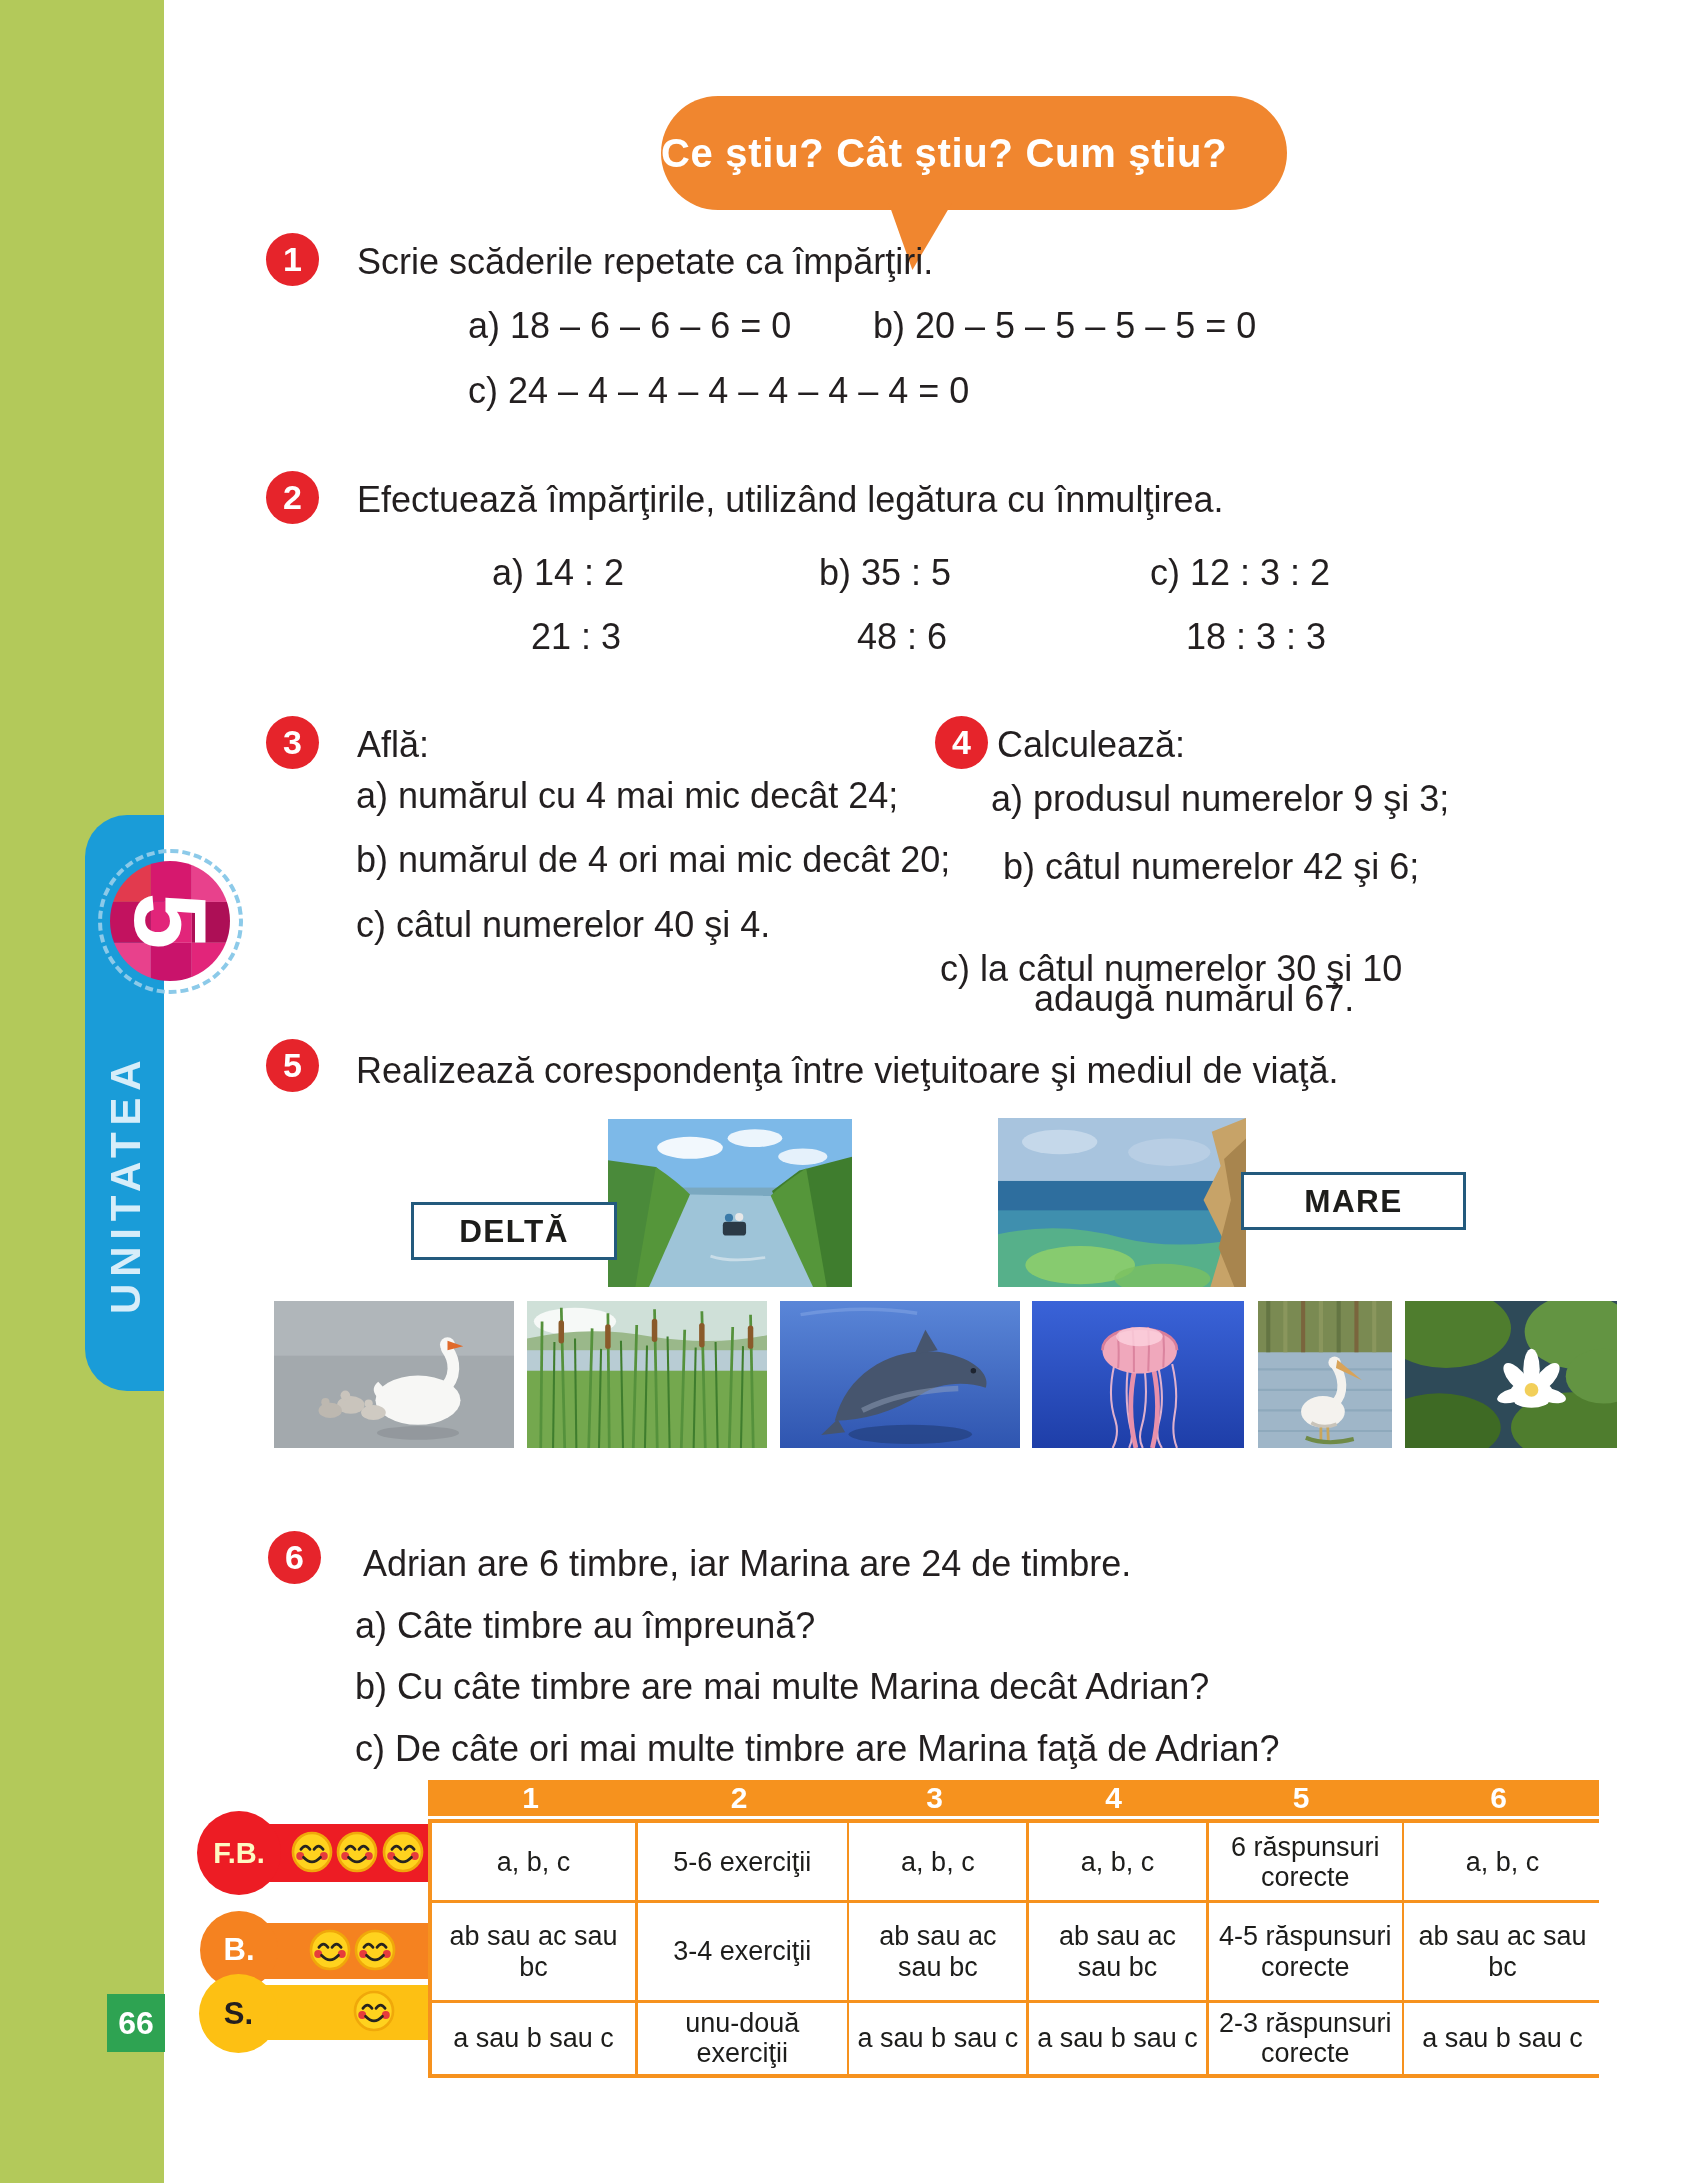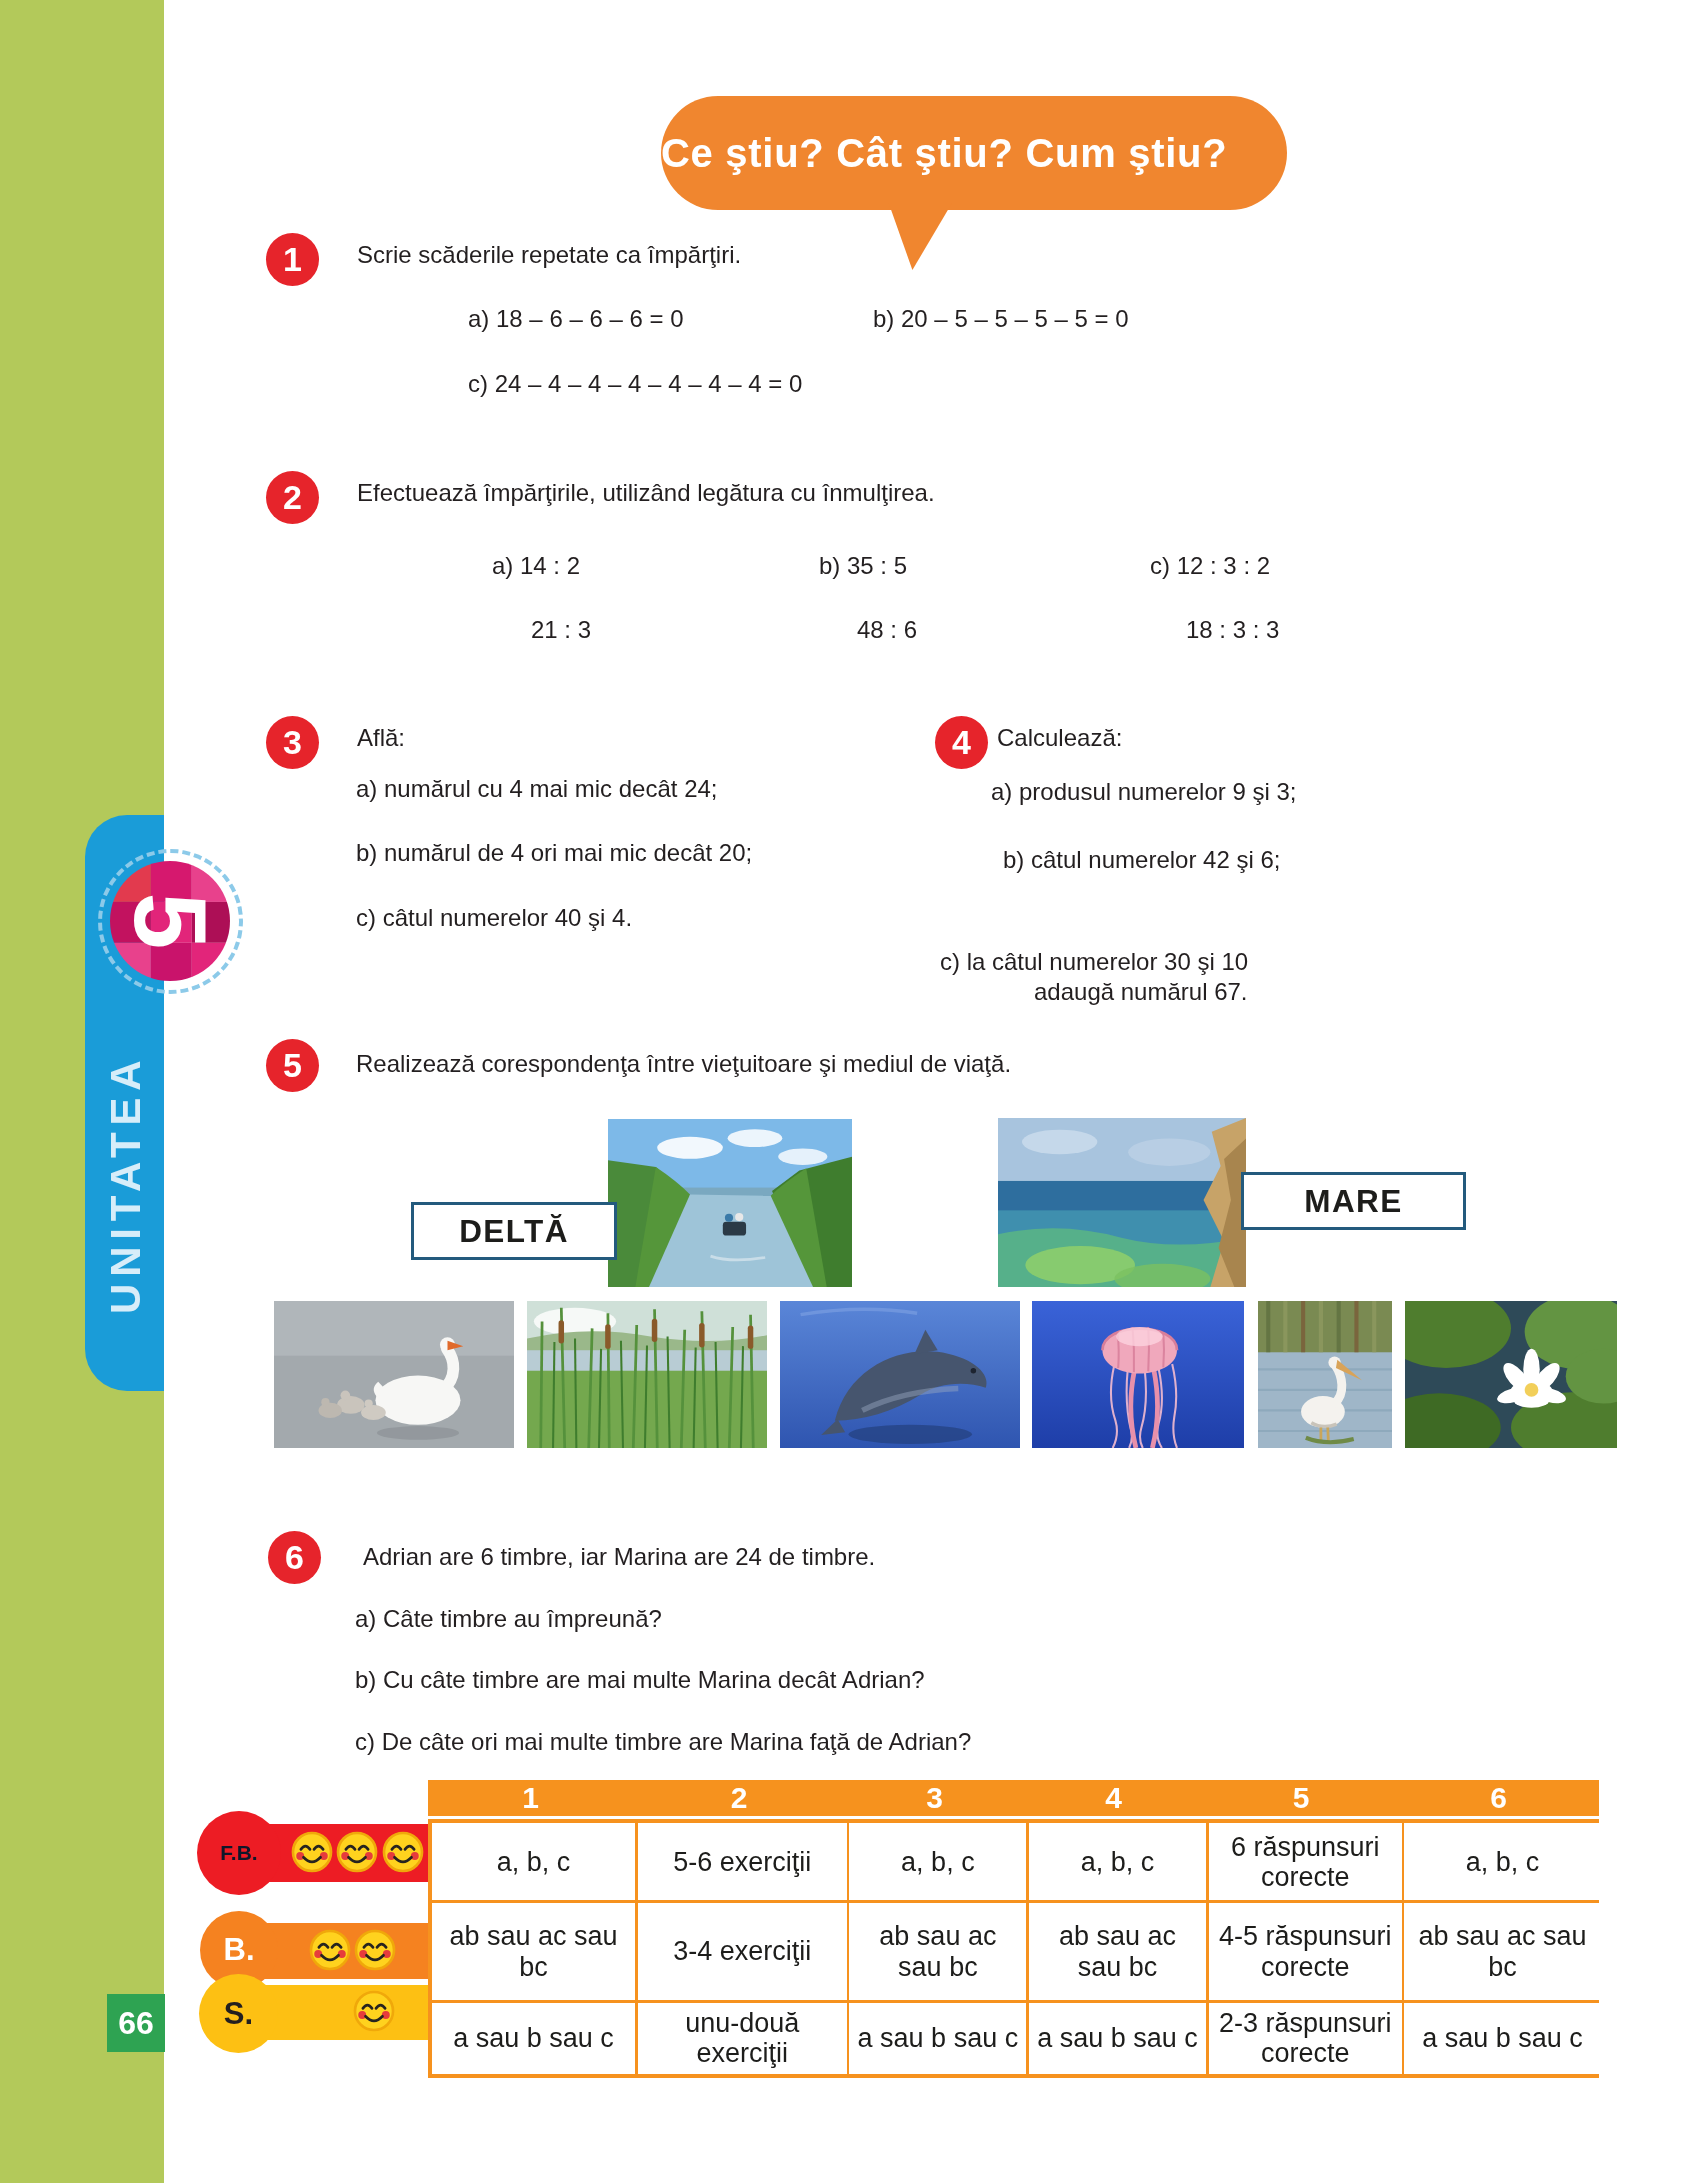--- a/index.html
+++ b/index.html
@@ -24,21 +24,21 @@
   .bubble{position:absolute;left:661px;top:96px;width:626px;height:114px;background:#f0862f;
           border-radius:59px;display:flex;align-items:center;justify-content:flex-start;}
   .bubble span{color:#fff;font-size:40px;font-weight:700;letter-spacing:0.7px;}
   .bubble-tail{position:absolute;left:886px;top:203px;width:66px;height:67px;background:#f0862f;
                clip-path:polygon(4% 0,100% 0,40% 100%);}
 
   
   .num-badge{position:absolute;width:53px;height:53px;border-radius:50%;background:#e6242b;
              color:#fff;font-size:34px;font-weight:700;display:flex;align-items:center;justify-content:center;}
 
-  .line{position:absolute;font-size:24px;color:#231f20;white-space:nowrap;}
+  .line{position:absolute;font-size:36px;color:#231f20;white-space:nowrap;}
 
   
   .hab-label{position:absolute;background:#fff;border:3.4px solid #235a7d;
              display:flex;align-items:center;justify-content:center;
              font-size:31.5px;font-weight:700;letter-spacing:1.4px;color:#1d1d1b;z-index:3;}
 
   .photo{position:absolute;overflow:hidden;}
   .photo svg{display:block;width:100%;height:100%;}
 
   
@@ -54,21 +54,21 @@
                      text-align:center;font-size:27px;line-height:1.12;padding:0 5.5px;color:#1d1d1b;}
 
   
   .pill-bar{position:absolute;z-index:1;}
   .pill-circle{position:absolute;border-radius:50%;display:flex;align-items:center;justify-content:center;
                font-weight:700;z-index:2;}
   .pill-emojis{position:absolute;display:flex;gap:3.4px;z-index:2;}
   .smiley{width:42px;height:42px;}
 
   .fb-bar{left:233px;top:1824px;width:199px;height:58px;background:#ed1c24;}
-  .fb-circle{left:197px;top:1811px;width:84px;height:84px;background:#ed1c24;color:#0f172a;font-size:21px;}
+  .fb-circle{left:197px;top:1811px;width:84px;height:84px;background:#ed1c24;color:#fef9c3;font-size:29px;}
   .fb-emojis{left:291px;top:1831px;}
 
   .b-bar{left:233px;top:1923px;width:199px;height:56px;background:#f58220;}
   .b-circle{left:200px;top:1911px;width:78px;height:78px;background:#f58220;color:#fff;font-size:31px;}
   .b-emojis{left:309px;top:1929px;}
 
   .s-bar{left:233px;top:1985px;width:199px;height:55px;background:#fdc013;}
   .s-circle{left:199px;top:1974px;width:79px;height:79px;background:#fdc013;color:#231f20;font-size:31px;}
   .s-emojis{left:353px;top:1990px;}
 </style>

